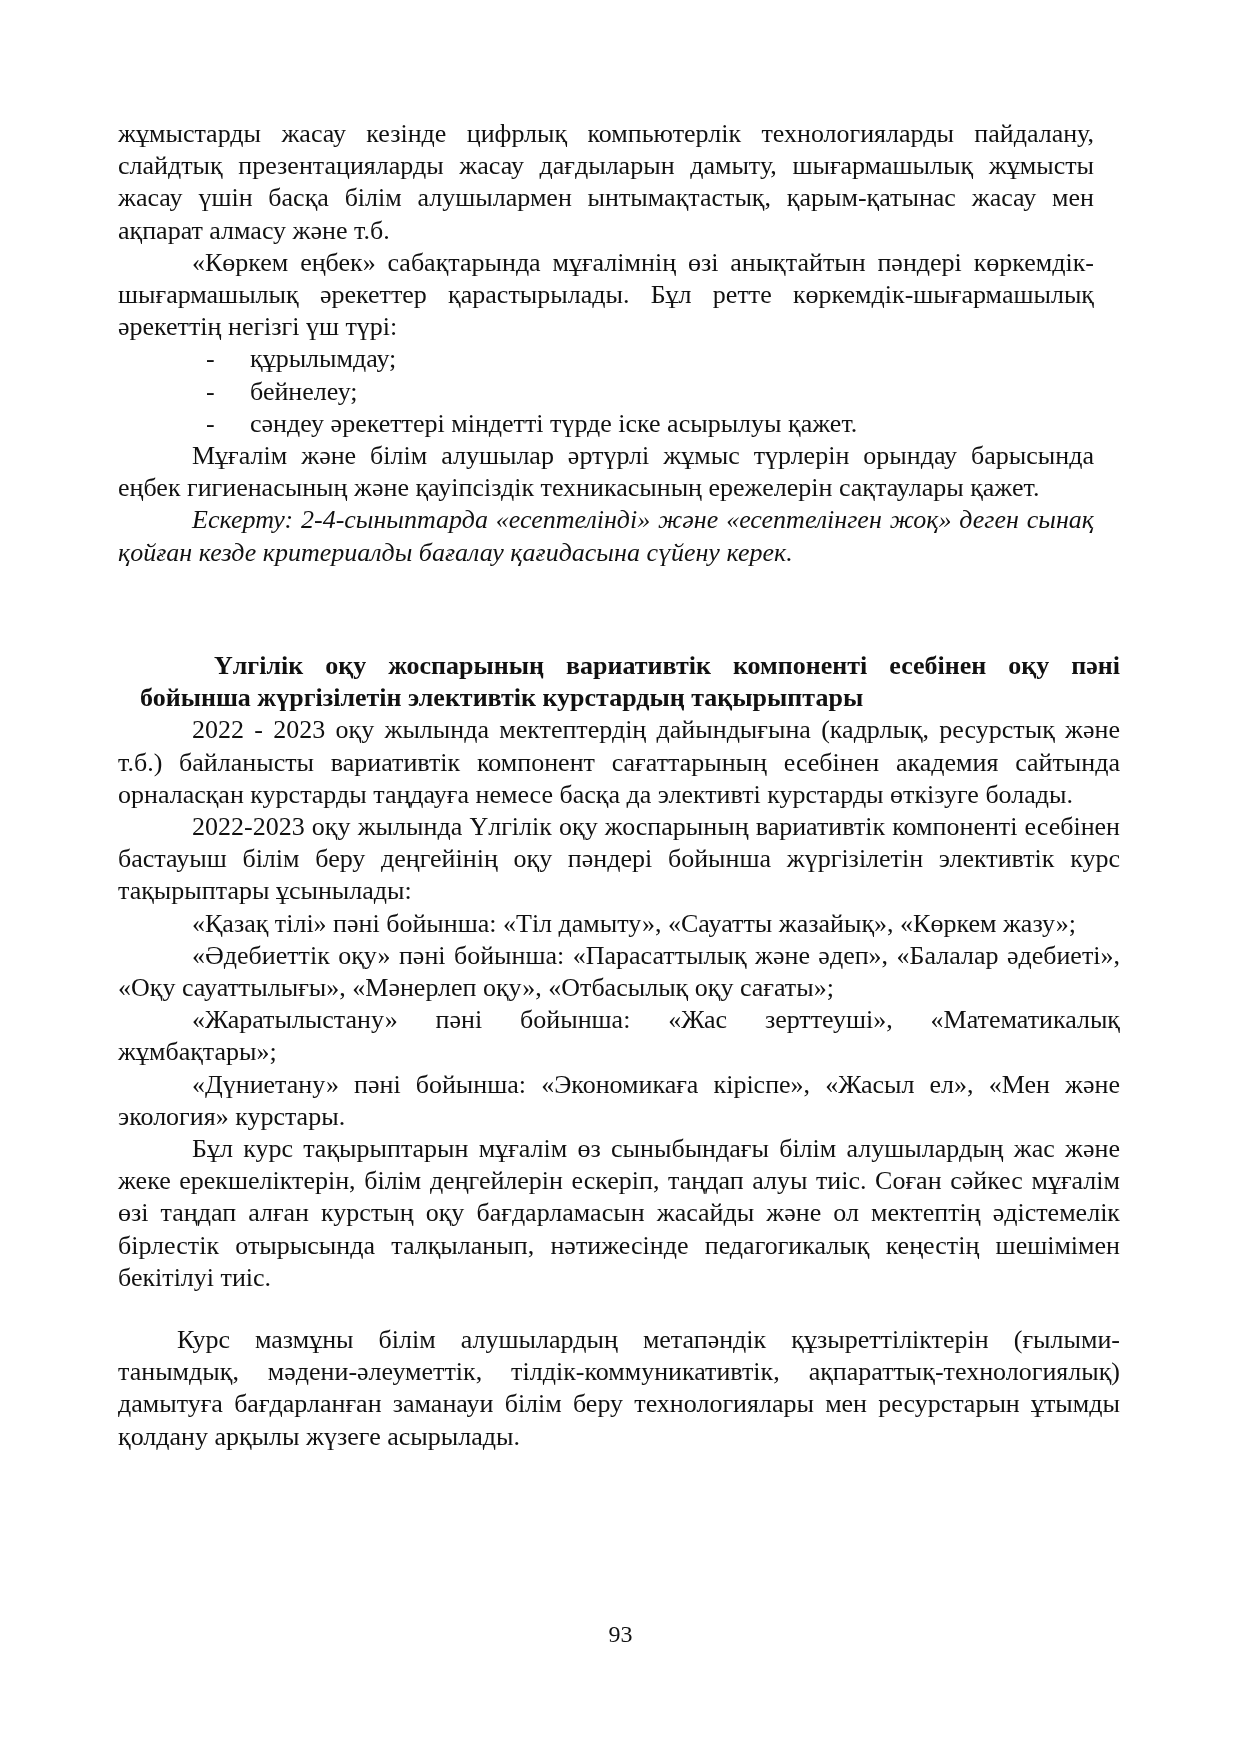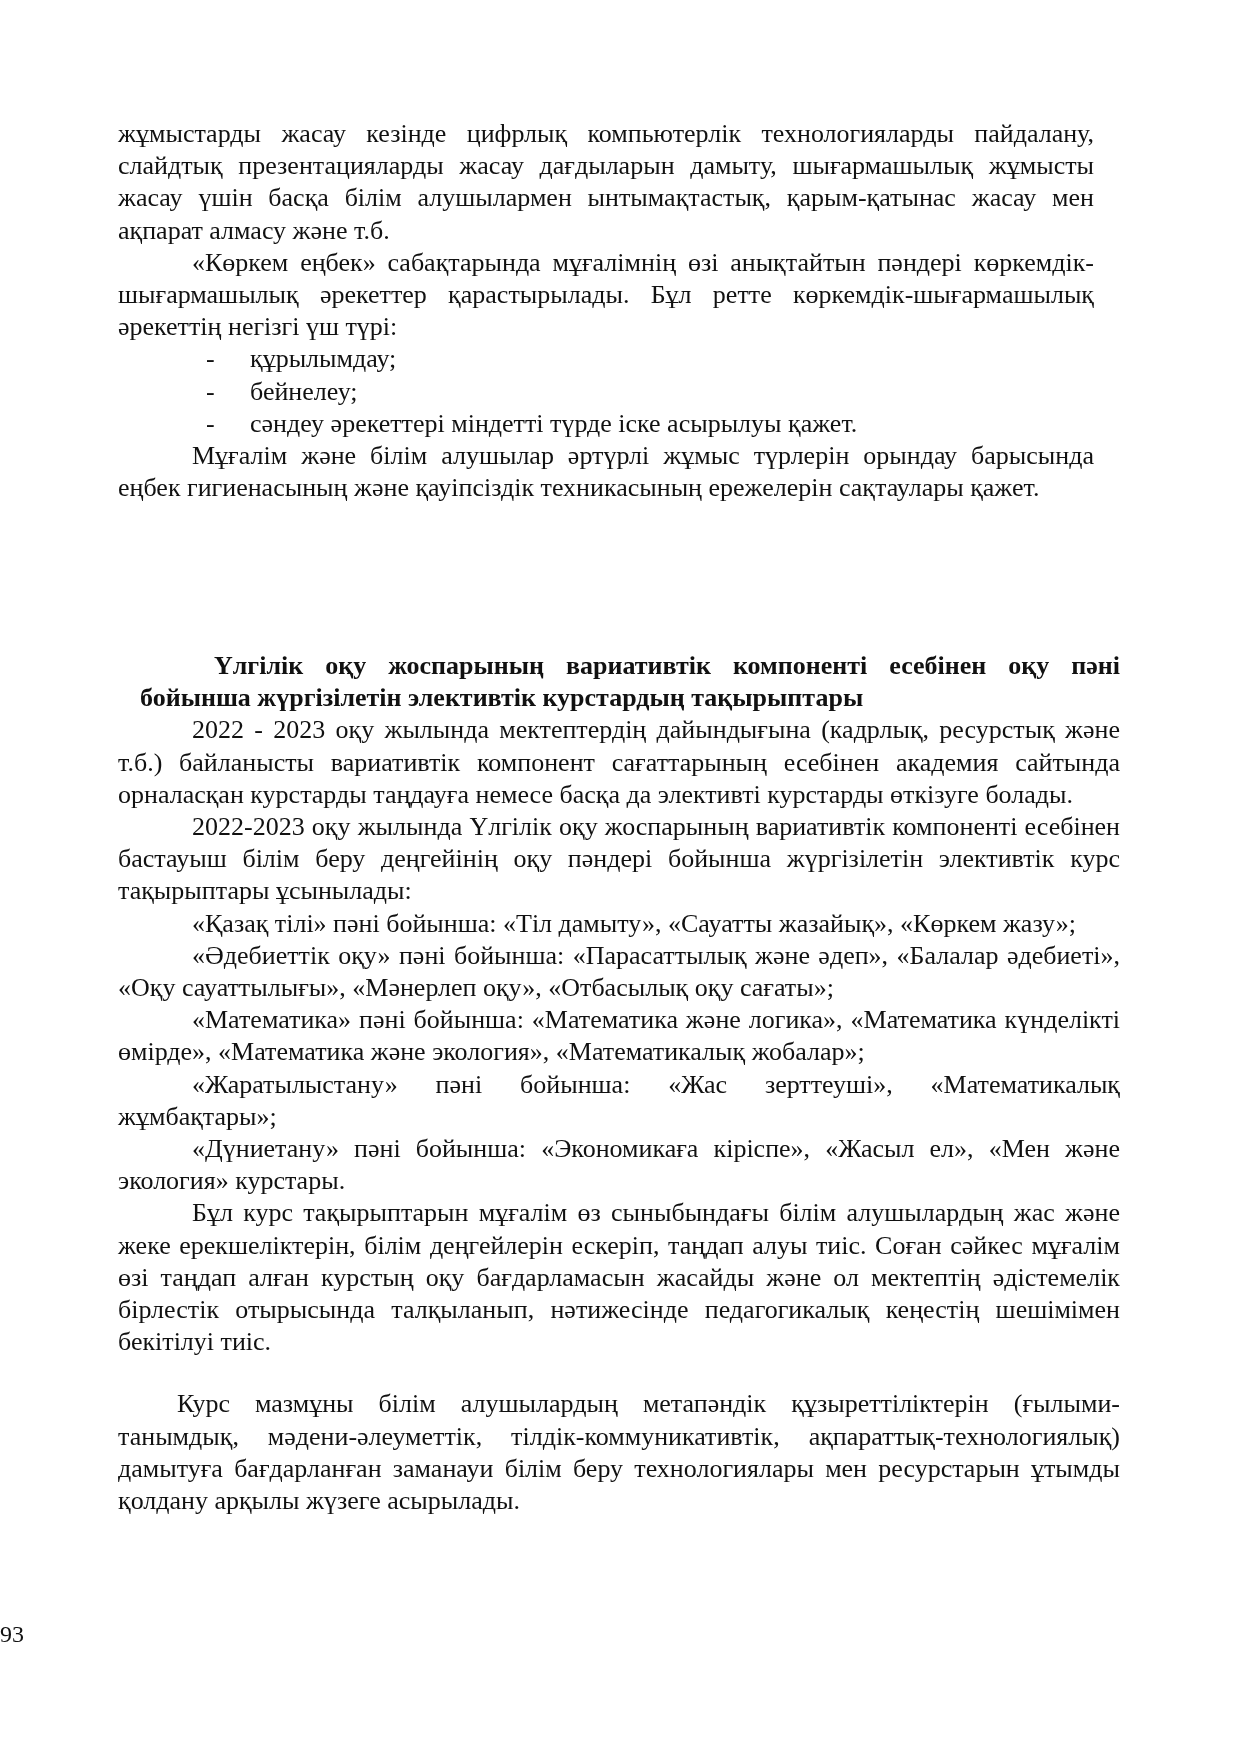--- a/index.html
+++ b/index.html
@@ -61,21 +61,21 @@
       font-weight: bold;
       text-indent: 74px;
       margin-top: 0;
       margin-left: 22px;
     }
     .page-number {
       position: absolute;
       left: 0;
       width: 1241px;
       top: 1620px;
-      text-align: left;
+      text-align: center;
       font-size: 24px;
       line-height: 28px;
     }
   </style>
 </head>
 <body>
 
 <div class="page">
 
   <div class="block sec1">
@@ -89,29 +89,29 @@
       <li>
         <span class="dash">-</span>
         <span>бейнелеу;</span>
       </li>
       <li>
         <span class="dash">-</span>
         <span>сәндеу әрекеттері міндетті түрде  іске асырылуы қажет.</span>
       </li>
     </ul>
     <p class="indent">Мұғалім және білім алушылар әртүрлі жұмыс түрлерін орындау барысында еңбек гигиенасының және қауіпсіздік техникасының ережелерін сақтаулары қажет.</p>
+    <p class="indent note">Ескерту: 2-4-сыныптарда «есептелінді» және «есептелінген жоқ» деген сынақ қойған кезде критериалды бағалау қағидасына сүйену керек.</p>
   </div>
 
   <div class="block sec2">
     <p class="heading">Үлгілік оқу жоспарының вариативтік компоненті есебінен оқу пәні бойынша  жүргізілетін элективтік курстардың тақырыптары</p>
     <p class="indent">2022 - 2023  оқу жылында мектептердің дайындығына (кадрлық, ресурстық және т.б.) байланысты вариативтік компонент сағаттарының есебінен академия сайтында орналасқан курстарды таңдауға немесе басқа да элективті курстарды өткізуге болады.</p>
     <p class="indent">2022-2023 оқу жылында Үлгілік оқу жоспарының вариативтік компоненті есебінен бастауыш білім беру деңгейінің оқу пәндері бойынша жүргізілетін элективтік курс тақырыптары ұсынылады:</p>
     <p class="indent">«Қазақ тілі» пәні бойынша: «Тіл дамыту», «Сауатты жазайық», «Көркем жазу»;</p>
     <p class="indent">«Әдебиеттік оқу» пәні бойынша: «Парасаттылық және әдеп», «Балалар әдебиеті», «Оқу сауаттылығы», «Мәнерлеп  оқу», «Отбасылық оқу сағаты»;</p>
-    <p class="indent">«Математика» пәні бойынша: «Математика және логика», «Математика күнделікті өмірде», «Математика және экология»,  «Математикалық жобалар»;</p>
     <p class="indent">«Жаратылыстану» пәні бойынша: «Жас зерттеуші», «Математикалық жұмбақтары»;</p>
     <p class="indent">«Дүниетану» пәні бойынша: «Экономикаға кіріспе», «Жасыл ел», «Мен және экология» курстары.</p>
     <p class="indent">Бұл курс тақырыптарын мұғалім өз сыныбындағы білім алушылардың жас және жеке ерекшеліктерін, білім деңгейлерін ескеріп, таңдап алуы тиіс. Соған сәйкес мұғалім өзі таңдап алған курстың оқу бағдарламасын жасайды және ол мектептің әдістемелік бірлестік отырысында талқыланып, нәтижесінде педагогикалық кеңестің шешімімен бекітілуі тиіс.</p>
     <p class="indent-sm">Курс мазмұны білім алушылардың метапәндік құзыреттіліктерін (ғылыми-танымдық, мәдени-әлеуметтік, тілдік-коммуникативтік, ақпараттық-технологиялық)  дамытуға бағдарланған заманауи білім беру технологиялары мен ресурстарын ұтымды қолдану арқылы жүзеге асырылады.</p>
   </div>
 
   <div class="page-number">93</div>
 
 </div>
 

